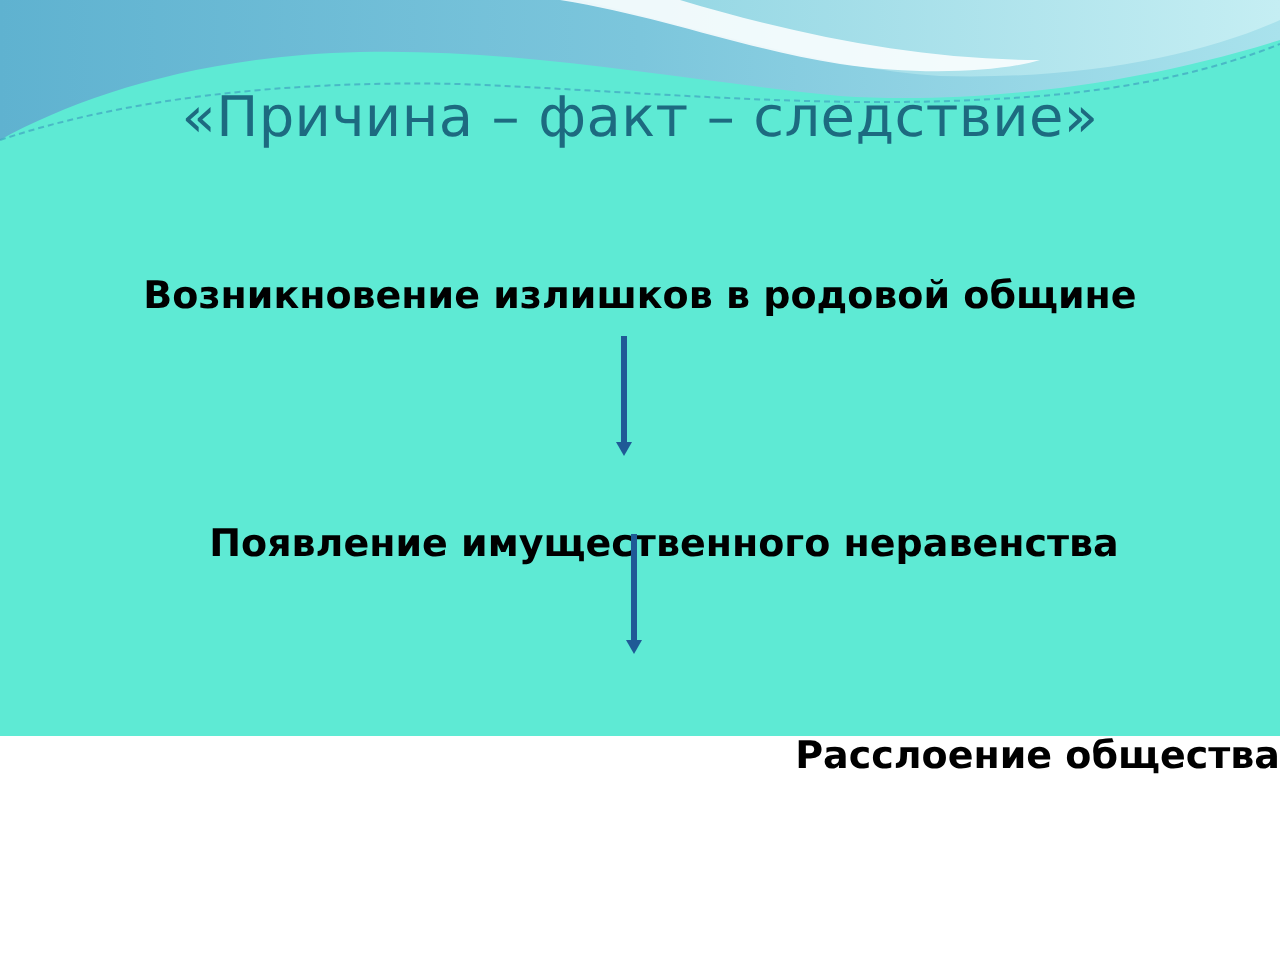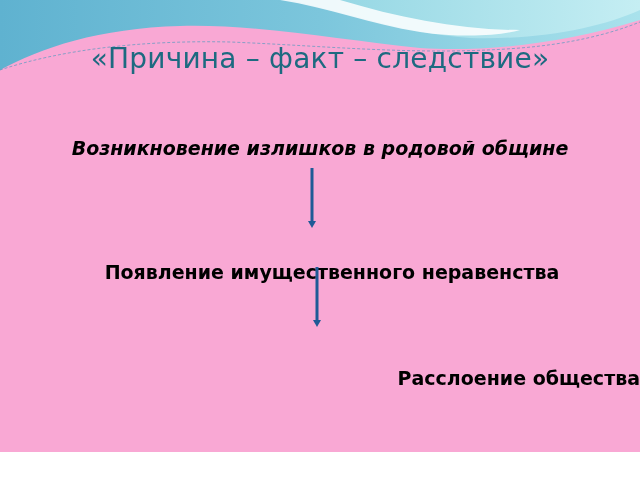--- a/index.html
+++ b/index.html
@@ -1,33 +1,33 @@
 <!DOCTYPE html>
 <html><head>
   <meta charset="utf-8">
   <style>
     html, body { margin: 0; padding: 0; }
     body {
       width: 640px; height: 480px; overflow: hidden; position: relative;
       background: #ffffff;
       font-family: "DejaVu Sans", sans-serif;
     }
-    .slide { position: absolute; left: 0; top: 0; width: 640px; height: 452px; background: #f9a8d4; }
+    .slide { position: absolute; left: 0; top: 0; width: 640px; height: 368px; background: #5eead4; }
     .header-wave { position: absolute; left: 0; top: 0; width: 640px; height: 90px; }
     .title {
       position: absolute; left: 0; top: 42px; width: 640px; text-align: center;
       font-size: 28px; color: #1d6a80; letter-spacing: 0.2px;
       font-family: "DejaVu Sans", sans-serif;
     }
     .step {
       position: absolute; left: 0; width: 640px; text-align: center;
       font-weight: bold; color: #000; font-size: 19px; line-height: 25px;
       font-family: "DejaVu Sans", sans-serif;
     }
-    .step1 { top: 136px; left: 30px; width: 580px; font-style: italic; }
+    .step1 { top: 136px; left: 30px; width: 580px; }
     .step2 { top: 260px; margin-left: 12px; }
     .step3 { top: 366px; text-align: right; }
     .arrow { position: absolute; width: 12px; }
     .arrow1 { left: 306px; top: 168px; height: 60px; }
     .arrow2 { left: 311px; top: 267px; height: 60px; }
   </style>
 </head>
 <body>
 
 <div class="slide">

